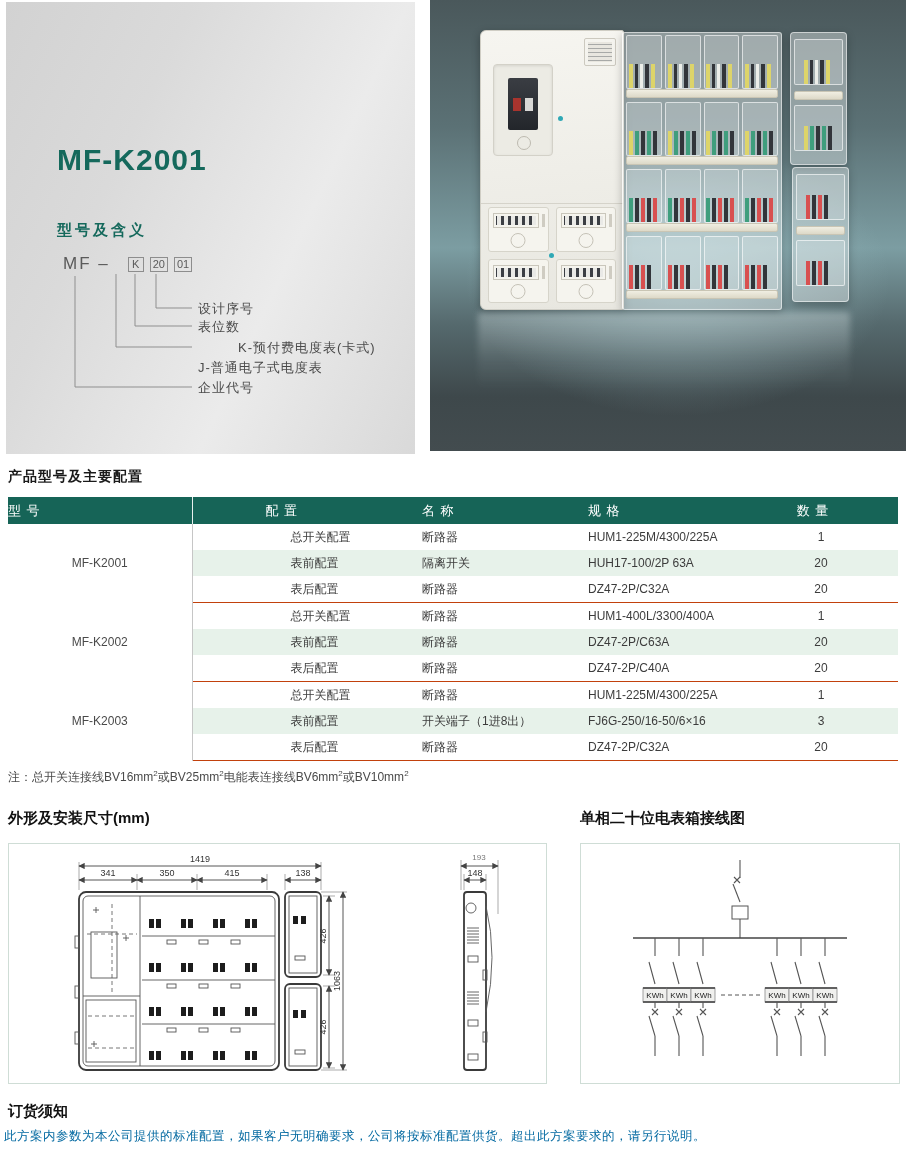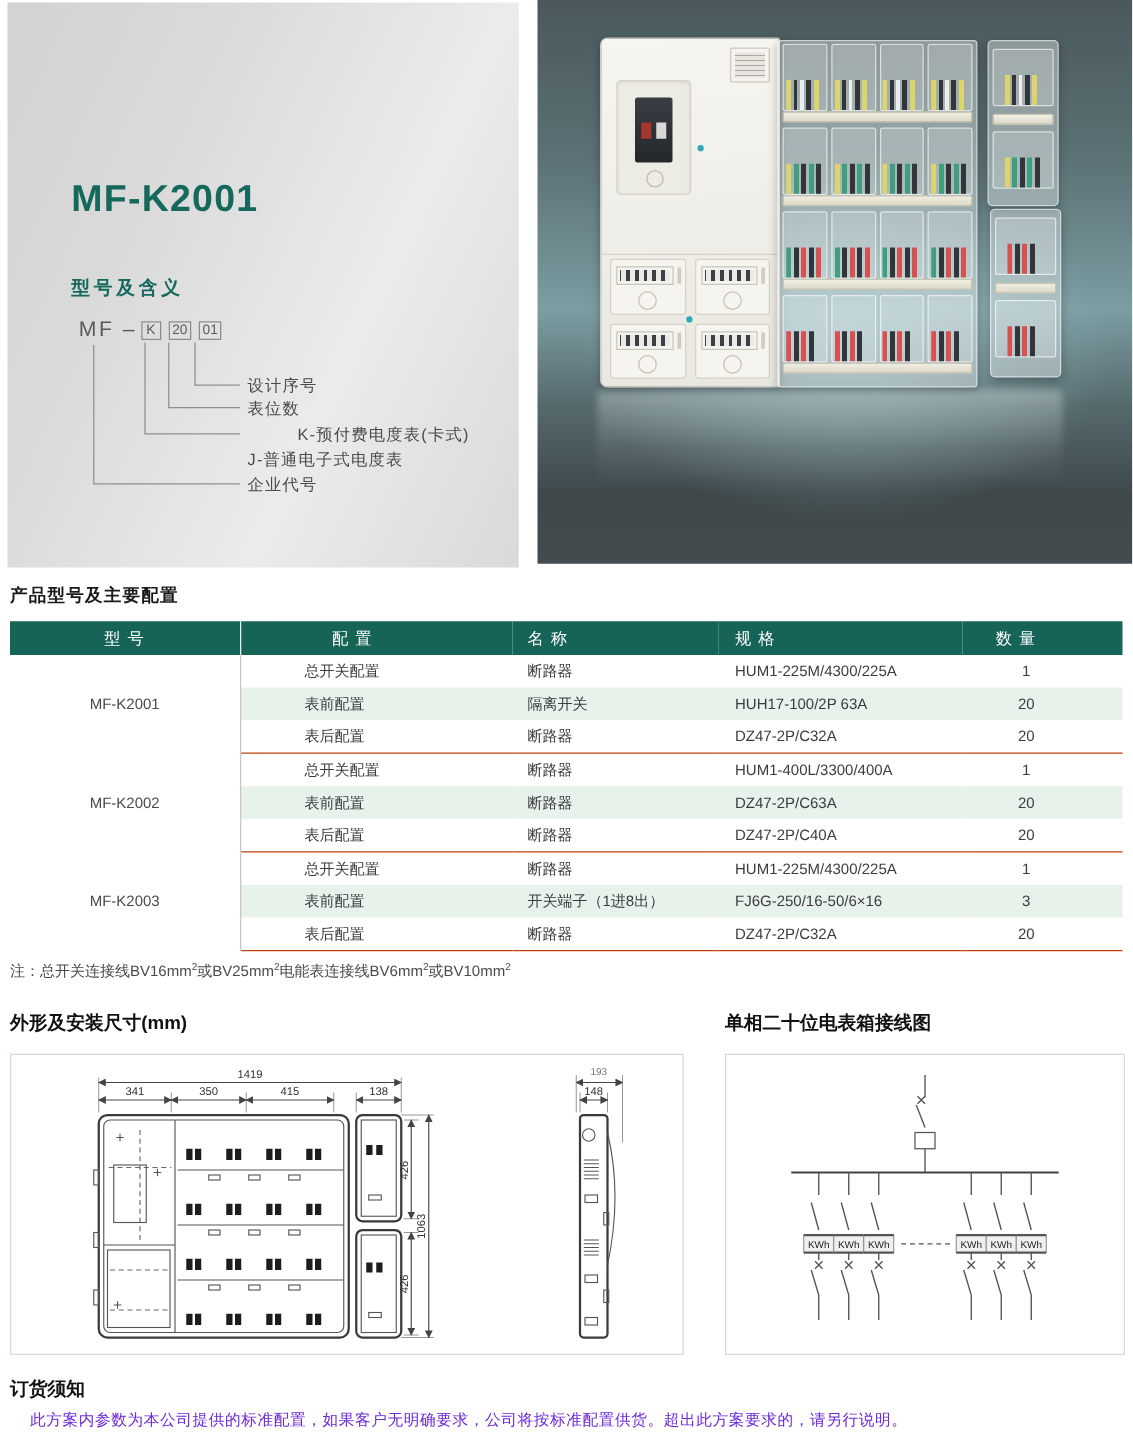--- a/index.html
+++ b/index.html
@@ -6,21 +6,21 @@
   body{font-family:"Liberation Sans","DejaVu Sans",sans-serif;}
   #page{position:relative;width:906px;height:1149px;background:#fff;overflow:hidden;}
 
   
   .gpanel{position:absolute;left:6px;top:2px;width:409px;height:452px;
     background:linear-gradient(115deg,#d2d2d2 0%,#dadada 30%,#ebebeb 65%,#d9d9d9 100%);}
   .ptitle{position:absolute;left:51px;top:141px;font-size:30px;font-weight:bold;color:#15695c;letter-spacing:1px;}
   .psub{position:absolute;left:51px;top:177px;font-size:21px;font-weight:bold;color:#15695c;letter-spacing:2px;}
   .psec{position:absolute;left:51px;top:219px;font-size:15px;font-weight:bold;color:#15695c;letter-spacing:3px;}
   .coderow{position:absolute;left:57px;top:252px;display:flex;align-items:center;color:#5a5a5a;}
-  .codemf{font-size:17px;letter-spacing:2px;margin-right:3px;}
+  .codemf{font-size:17px;letter-spacing:2px;margin-right:18px;}
   .codebox{border:1px solid #8d8d8d;color:#5a5a5a;font-size:11px;line-height:13px;padding:0 2px;margin-right:6px;min-width:10px;text-align:center;background:transparent;}
   .code-lines{position:absolute;left:0;top:0;}
   .clabel{position:absolute;left:192px;font-size:13px;color:#4a4a4a;letter-spacing:1px;white-space:nowrap;}
 
   
   .photo{position:absolute;left:430px;top:0;width:476px;height:451px;
     background:
       radial-gradient(ellipse 62% 42% at 52% 62%, rgba(170,205,210,0.55), rgba(170,205,210,0) 72%),
       linear-gradient(180deg,#4a585b 0%,#5b7175 28%,#7c9da2 55%,#55696d 72%,#3e484b 88%,#434c4f 100%);}
   .door{position:absolute;left:50px;top:30px;width:142px;height:278px;
@@ -55,28 +55,28 @@
   .rb1{left:360px;top:32px;width:55px;height:131px;}
   .rb2{left:362px;top:167px;width:55px;height:133px;}
   .rrow{position:absolute;left:3px;right:3px;height:46px;display:flex;}
   .refl{position:absolute;left:48px;top:312px;width:372px;height:78px;border-radius:4px;
     background:linear-gradient(180deg,rgba(225,235,236,0.35),rgba(225,235,236,0.08) 60%,transparent);filter:blur(3px);}
 
   
   .tbl-title{position:absolute;left:8px;top:468px;font-size:14px;font-weight:bold;color:#1a1a1a;letter-spacing:1px;}
   table.cfg{position:absolute;left:8px;top:497px;width:890px;border-collapse:collapse;table-layout:fixed;font-size:12px;color:#3c3c3c;}
   .cfg th{background:#166457;color:#fff;font-weight:normal;font-size:13px;height:27px;padding:0;letter-spacing:1px;}
-  .cfg th.c1{text-align:center;border-right:1px solid rgba(255,255,255,0.9);}
+  .cfg th.c1{text-align:left;border-right:1px solid rgba(255,255,255,0.9);}
   .cfg th.c2{text-align:left;padding-left:73px;}
   .cfg th.c3{text-align:left;padding-left:12px;}
   .cfg th.c4{text-align:left;padding-left:13px;}
   .cfg th.c5{text-align:center;padding-right:42px;}
   .cfg td{height:26px;padding:0;}
   .cfg td.model{text-align:center;border-right:1px solid #c6c6c6;color:#4a4a4a;}
-  .cfg td.c2{padding-left:51px;}
+  .cfg td.c2{padding-left:98px;}
   .cfg td.c3{padding-left:12px;}
   .cfg td.c4{padding-left:13px;}
   .cfg td.c5{text-align:center;padding-right:26px;}
   .cfg tr.alt td{background:#e7f2ea;}
   .cfg tr.gend td{border-bottom:1px solid #c2410c;}
   .note{position:absolute;left:8px;top:769px;font-size:12px;color:#4a4a4a;}
   .note sup{font-size:8px;}
 
   
   .h-dim{position:absolute;left:8px;top:809px;font-size:15px;font-weight:bold;color:#111;}
@@ -92,21 +92,21 @@
   .dimtxt{font-size:9px;fill:#333;}
   .w-line{stroke:#555;stroke-width:1.1;fill:none;}
   .w-bus{stroke:#444;stroke-width:1.6;}
   .w-dash{stroke:#555;stroke-width:1;stroke-dasharray:4 3;}
   .kwh-box{fill:#f0f0ee;stroke:#8a8a8a;stroke-width:0.8;}
   .kwh-edge{stroke:#555;stroke-width:1.8;}
   .kwh-t{font-size:8px;fill:#222;}
 
   
   .h-order{position:absolute;left:8px;top:1102px;font-size:15px;font-weight:bold;color:#111;}
-  .order-body{position:absolute;left:24px;top:1128px;font-size:12.5px;color:#6d28d9;letter-spacing:0.5px;}
+  .order-body{position:absolute;left:4px;top:1128px;font-size:12.5px;color:#0369a1;letter-spacing:0.5px;}
 </style>
 </head>
 <body>
 
 <div id="page">
 
   <div class="gpanel">
     <div class="ptitle">MF-K2001</div>
     <div class="psec">型号及含义</div>
 

